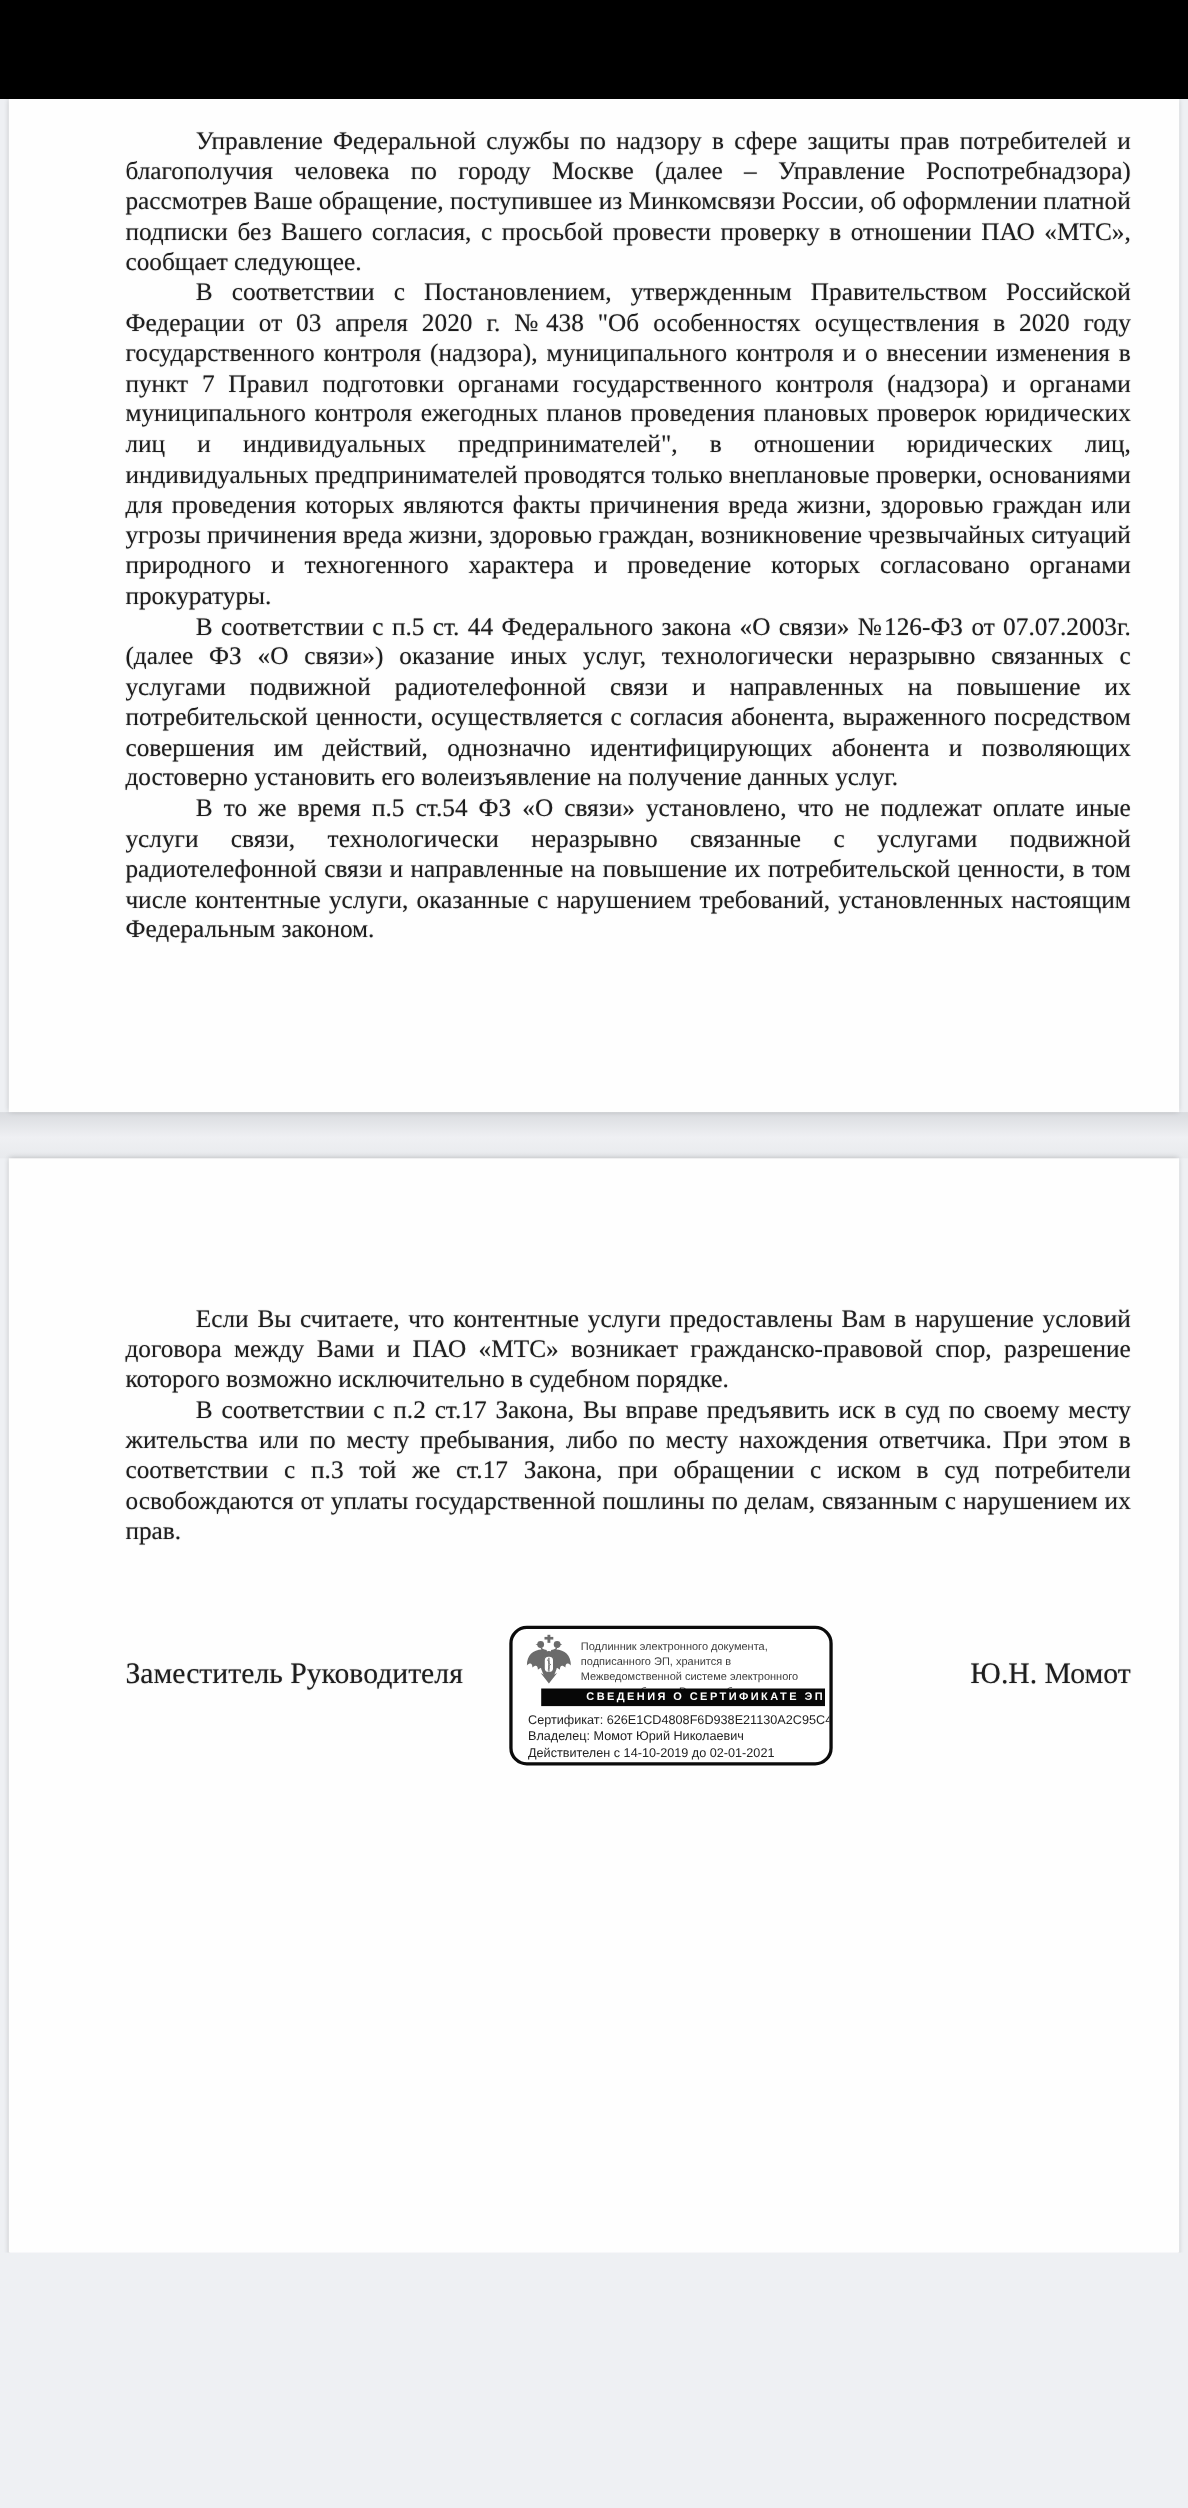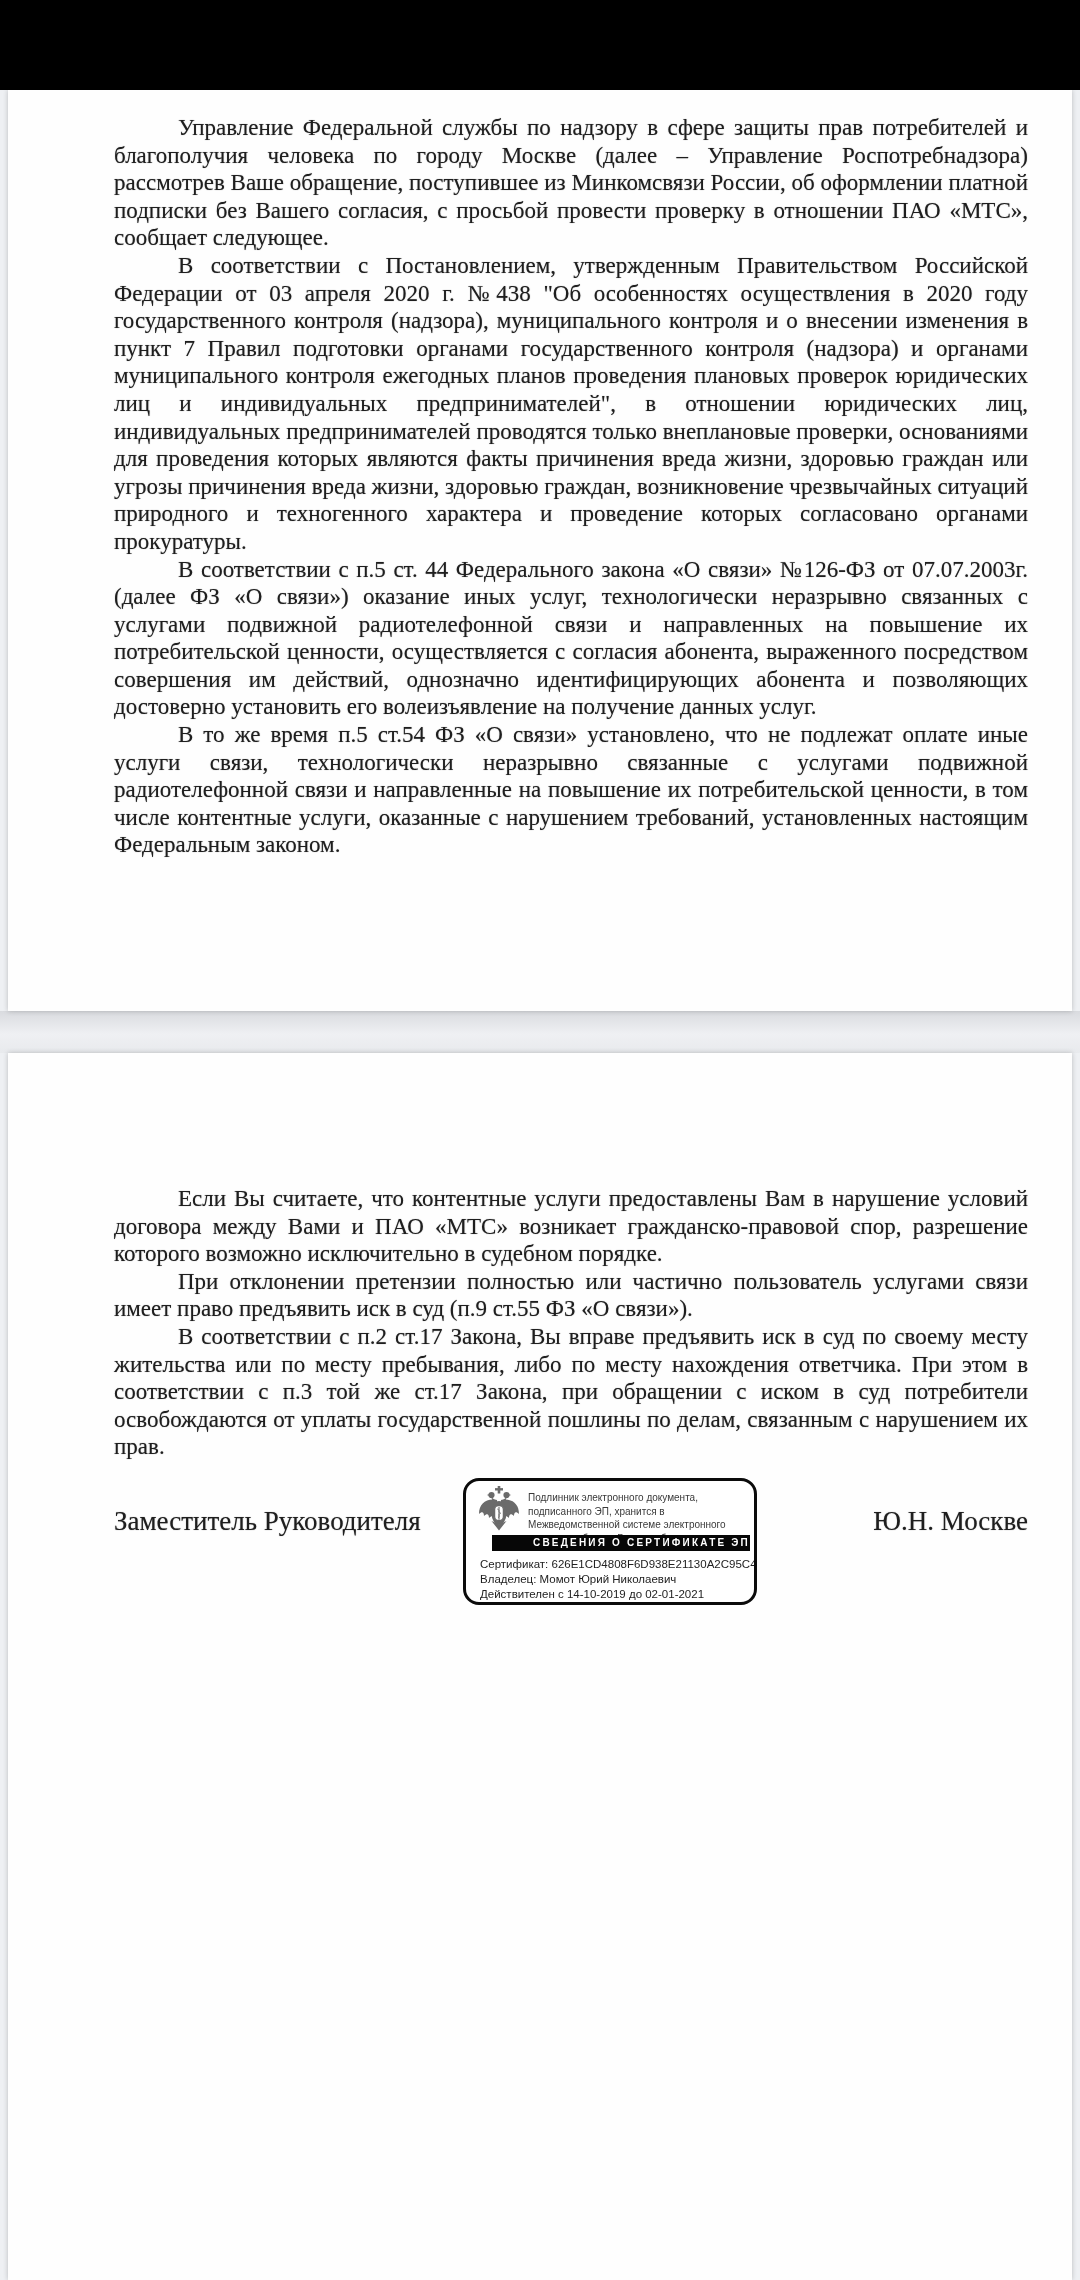--- a/index.html
+++ b/index.html
@@ -7,21 +7,21 @@
     --canvas:#eef0f3;
     --page:#fefefe;
     --ink:#1e1e1e;
     --stamp-border:#0b0b0b;
     --stamp-bar-bg:#070707;
     --stamp-bar-text:#ffffff;
   }
   *{box-sizing:border-box;}
   html,body{margin:0;padding:0;background:var(--canvas);}
   .screen{
-    position:relative;width:1080px;height:2280px;overflow:hidden;
+    position:relative;width:1080px;height:2048px;overflow:hidden;
     background:var(--canvas);
     font-family:"Liberation Serif","DejaVu Serif",serif;
     text-decoration:underline;
   }
   .status-bar{
     position:absolute;left:0;top:0;width:1080px;height:90px;
     background:var(--status-bar);
   }
   .gap-strip{
     position:absolute;left:0;top:1011px;width:1080px;height:42px;
@@ -87,21 +87,20 @@
       <p>Управление Федеральной службы по надзору в сфере защиты прав потребителей и благополучия человека по городу Москве (далее – Управление Роспотребнадзора) рассмотрев Ваше обращение, поступившее из Минкомсвязи России, об оформлении платной подписки без Вашего согласия, с просьбой провести проверку в отношении ПАО «МТС», сообщает следующее.</p>
       <p>В соответствии с Постановлением, утвержденным Правительством Российской Федерации от 03 апреля 2020 г. №438 "Об особенностях осуществления в 2020 году государственного контроля (надзора), муниципального контроля и о внесении изменения в пункт 7 Правил подготовки органами государственного контроля (надзора) и органами муниципального контроля ежегодных планов проведения плановых проверок юридических лиц и индивидуальных предпринимателей", в отношении юридических лиц, индивидуальных предпринимателей проводятся только внеплановые проверки, основаниями для проведения которых являются факты причинения вреда жизни, здоровью граждан или угрозы причинения вреда жизни, здоровью граждан, возникновение чрезвычайных ситуаций природного и техногенного характера и проведение которых согласовано органами прокуратуры.</p>
       <p>В соответствии с п.5 ст. 44 Федерального закона «О связи» №126-ФЗ от 07.07.2003г. (далее ФЗ «О связи») оказание иных услуг, технологически неразрывно связанных с услугами подвижной радиотелефонной связи и направленных на повышение их потребительской ценности, осуществляется с согласия абонента, выраженного посредством совершения им действий, однозначно идентифицирующих абонента и позволяющих достоверно установить его волеизъявление на получение данных услуг.</p>
       <p>В то же время п.5 ст.54 ФЗ «О связи» установлено, что не подлежат оплате иные услуги связи, технологически неразрывно связанные с услугами подвижной радиотелефонной связи и направленные на повышение их потребительской ценности, в том числе контентные услуги, оказанные с нарушением требований, установленных настоящим Федеральным законом.</p>
     </div>
   </div>
 
   <div class="page page-2">
     <div class="doc-text">
       <p>Если Вы считаете, что контентные услуги предоставлены Вам в нарушение условий договора между Вами и ПАО «МТС» возникает гражданско-правовой спор, разрешение которого возможно исключительно в судебном порядке.</p>
-      <p>При отклонении претензии полностью или частично пользователь услугами связи имеет право предъявить иск в суд (п.9 ст.55 ФЗ «О связи»).</p>
       <p>В соответствии с п.2 ст.17 Закона, Вы вправе предъявить иск в суд по своему месту жительства или по месту пребывания, либо по месту нахождения ответчика. При этом в соответствии с п.3 той же ст.17 Закона, при обращении с иском в суд потребители освобождаются от уплаты государственной пошлины по делам, связанным с нарушением их прав.</p>
     </div>
 
     <div class="sig-row">
       <div class="sig-label sig-title">Заместитель Руководителя</div>
 
       <div class="stamp">
         <svg class="stamp-emblem" viewBox="0 0 46 45" xmlns="http://www.w3.org/2000/svg">
           <g fill="#6b6b6b">
             <rect x="21.7" y="0" width="2.6" height="7.5"></rect>
@@ -122,17 +121,17 @@
         </svg>
         <div class="stamp-header">Подлинник электронного документа, подписанного ЭП, хранится в Межведомственной системе электронного документооборота Роспотребнадзора</div>
         <div class="stamp-bar">СВЕДЕНИЯ О СЕРТИФИКАТЕ ЭП</div>
         <div class="stamp-lines">
           <div>Сертификат: 626E1CD4808F6D938E21130A2C95C43BB8A18</div>
           <div>Владелец: Момот Юрий Николаевич</div>
           <div>Действителен с 14-10-2019 до 02-01-2021</div>
         </div>
       </div>
 
-      <div class="sig-label sig-name">Ю.Н. Москве</div>
+      <div class="sig-label sig-name">Ю.Н. Момот</div>
     </div>
   </div>
 
 </div>
 
 </body></html>

